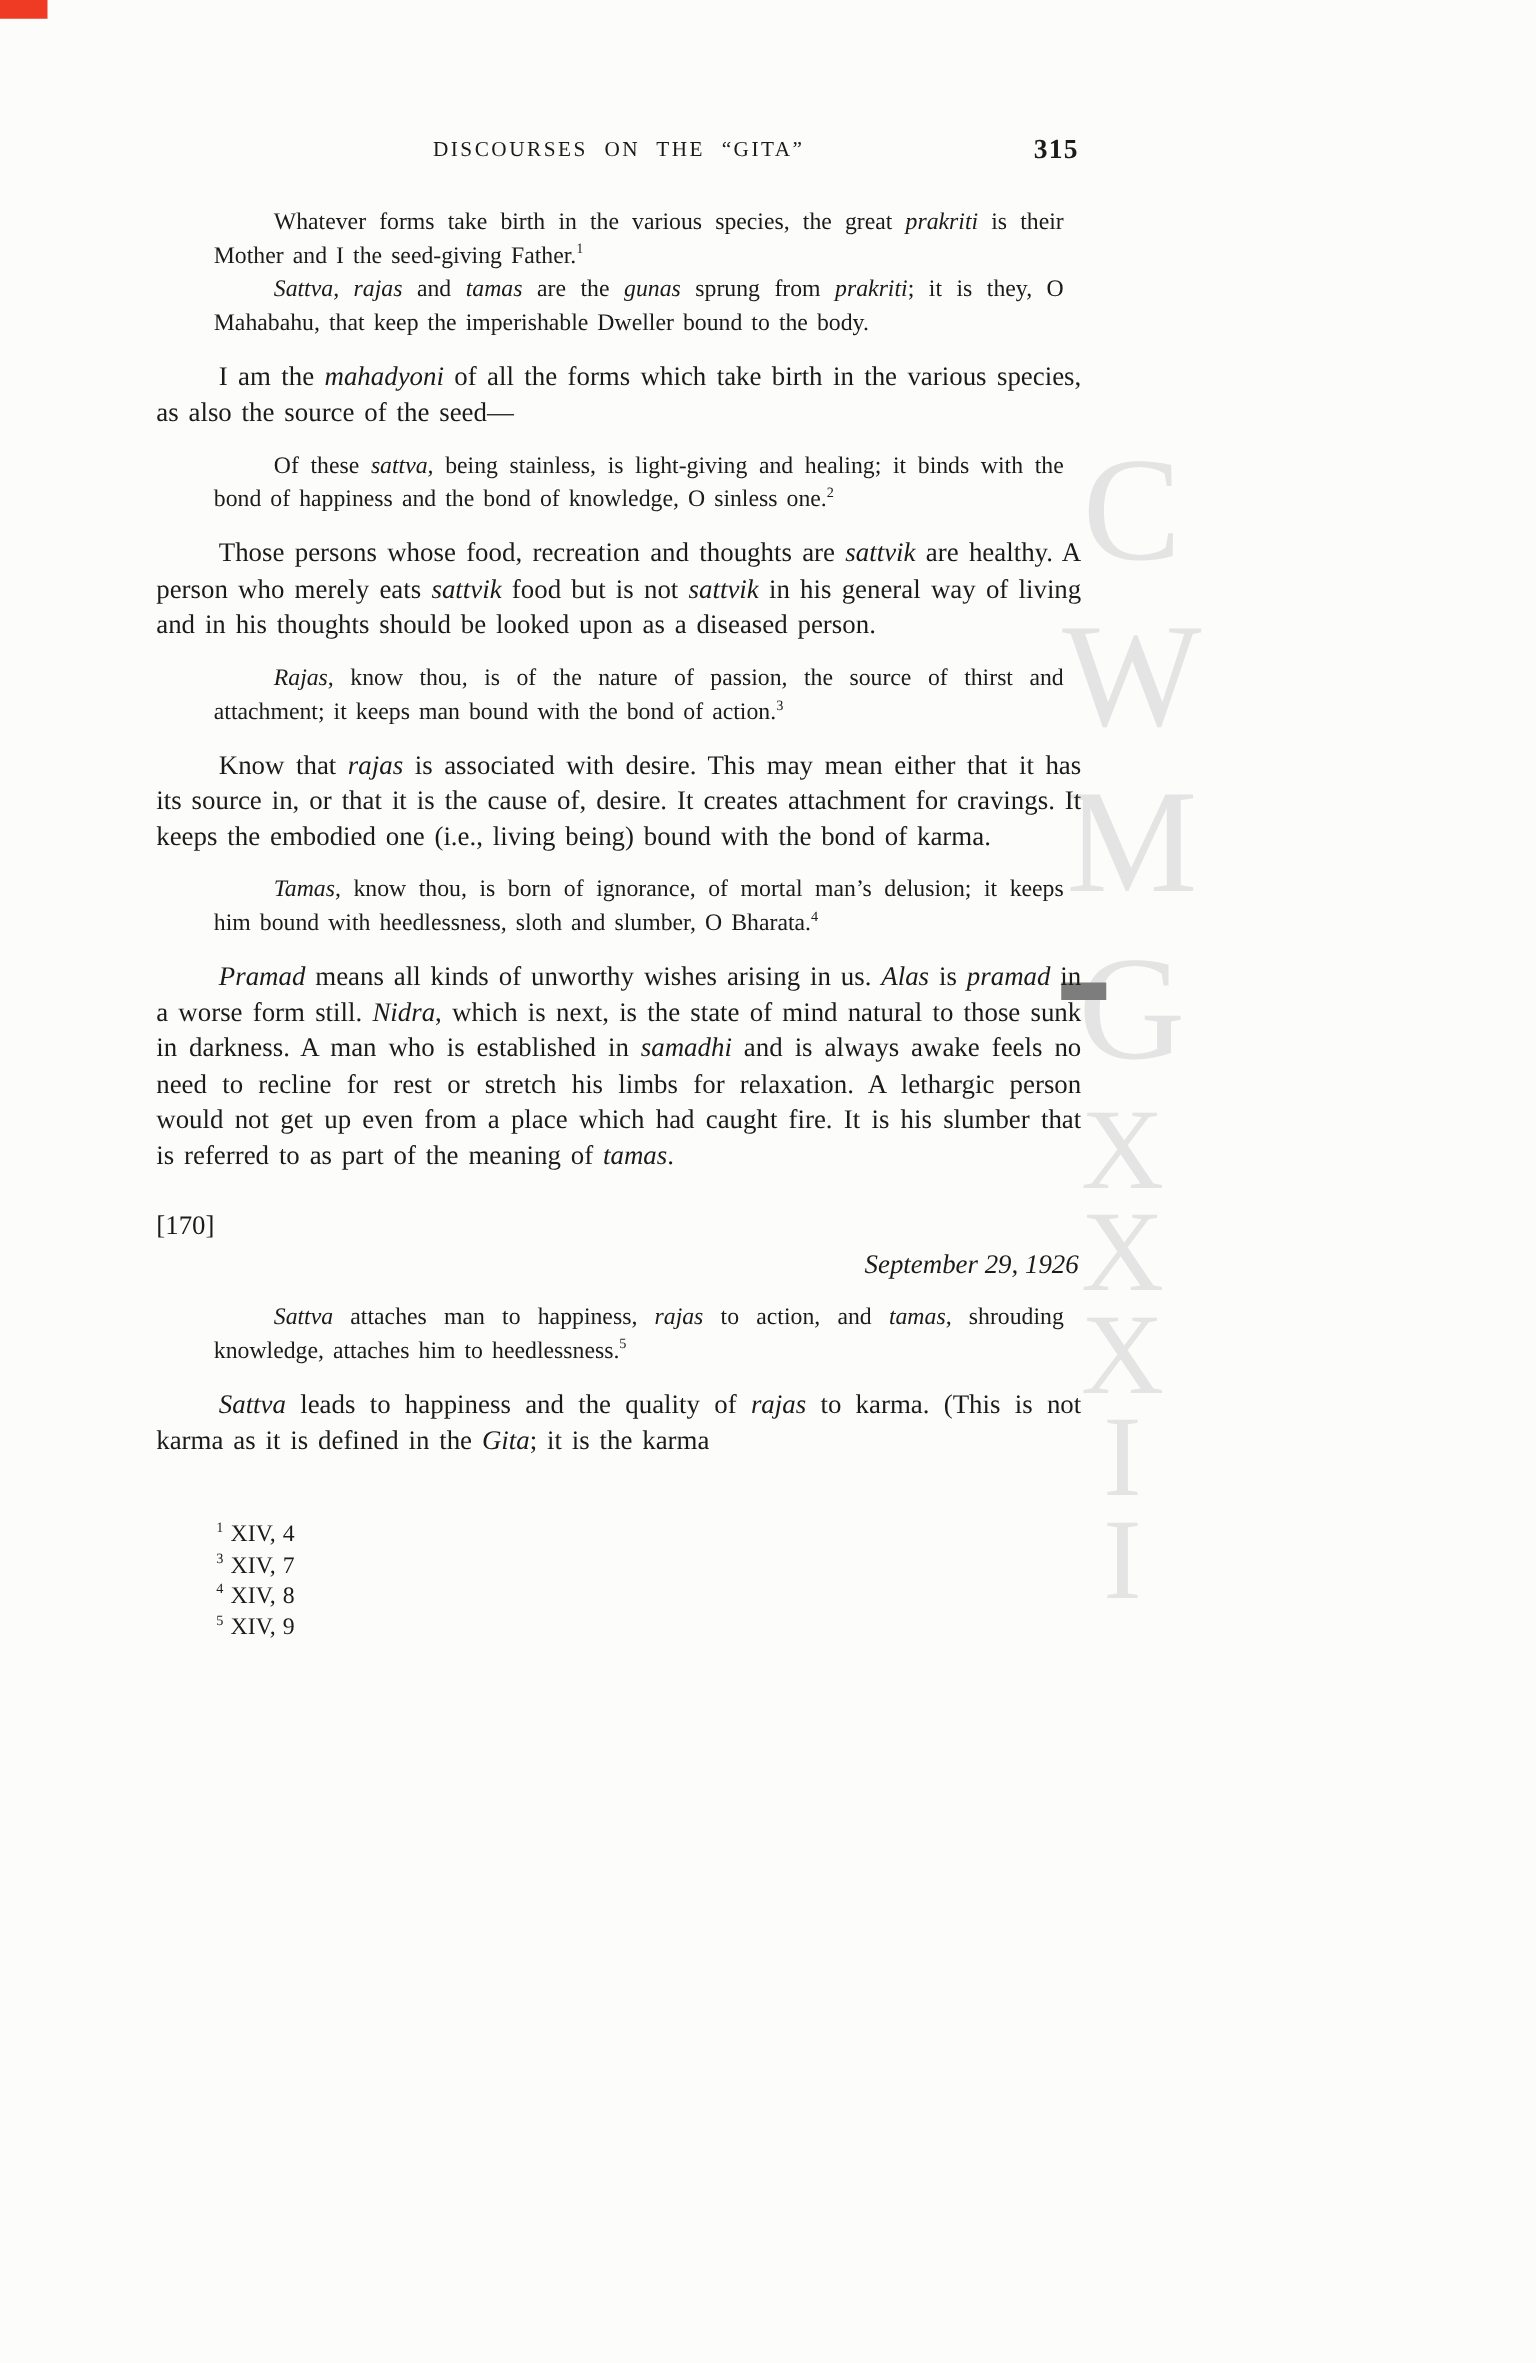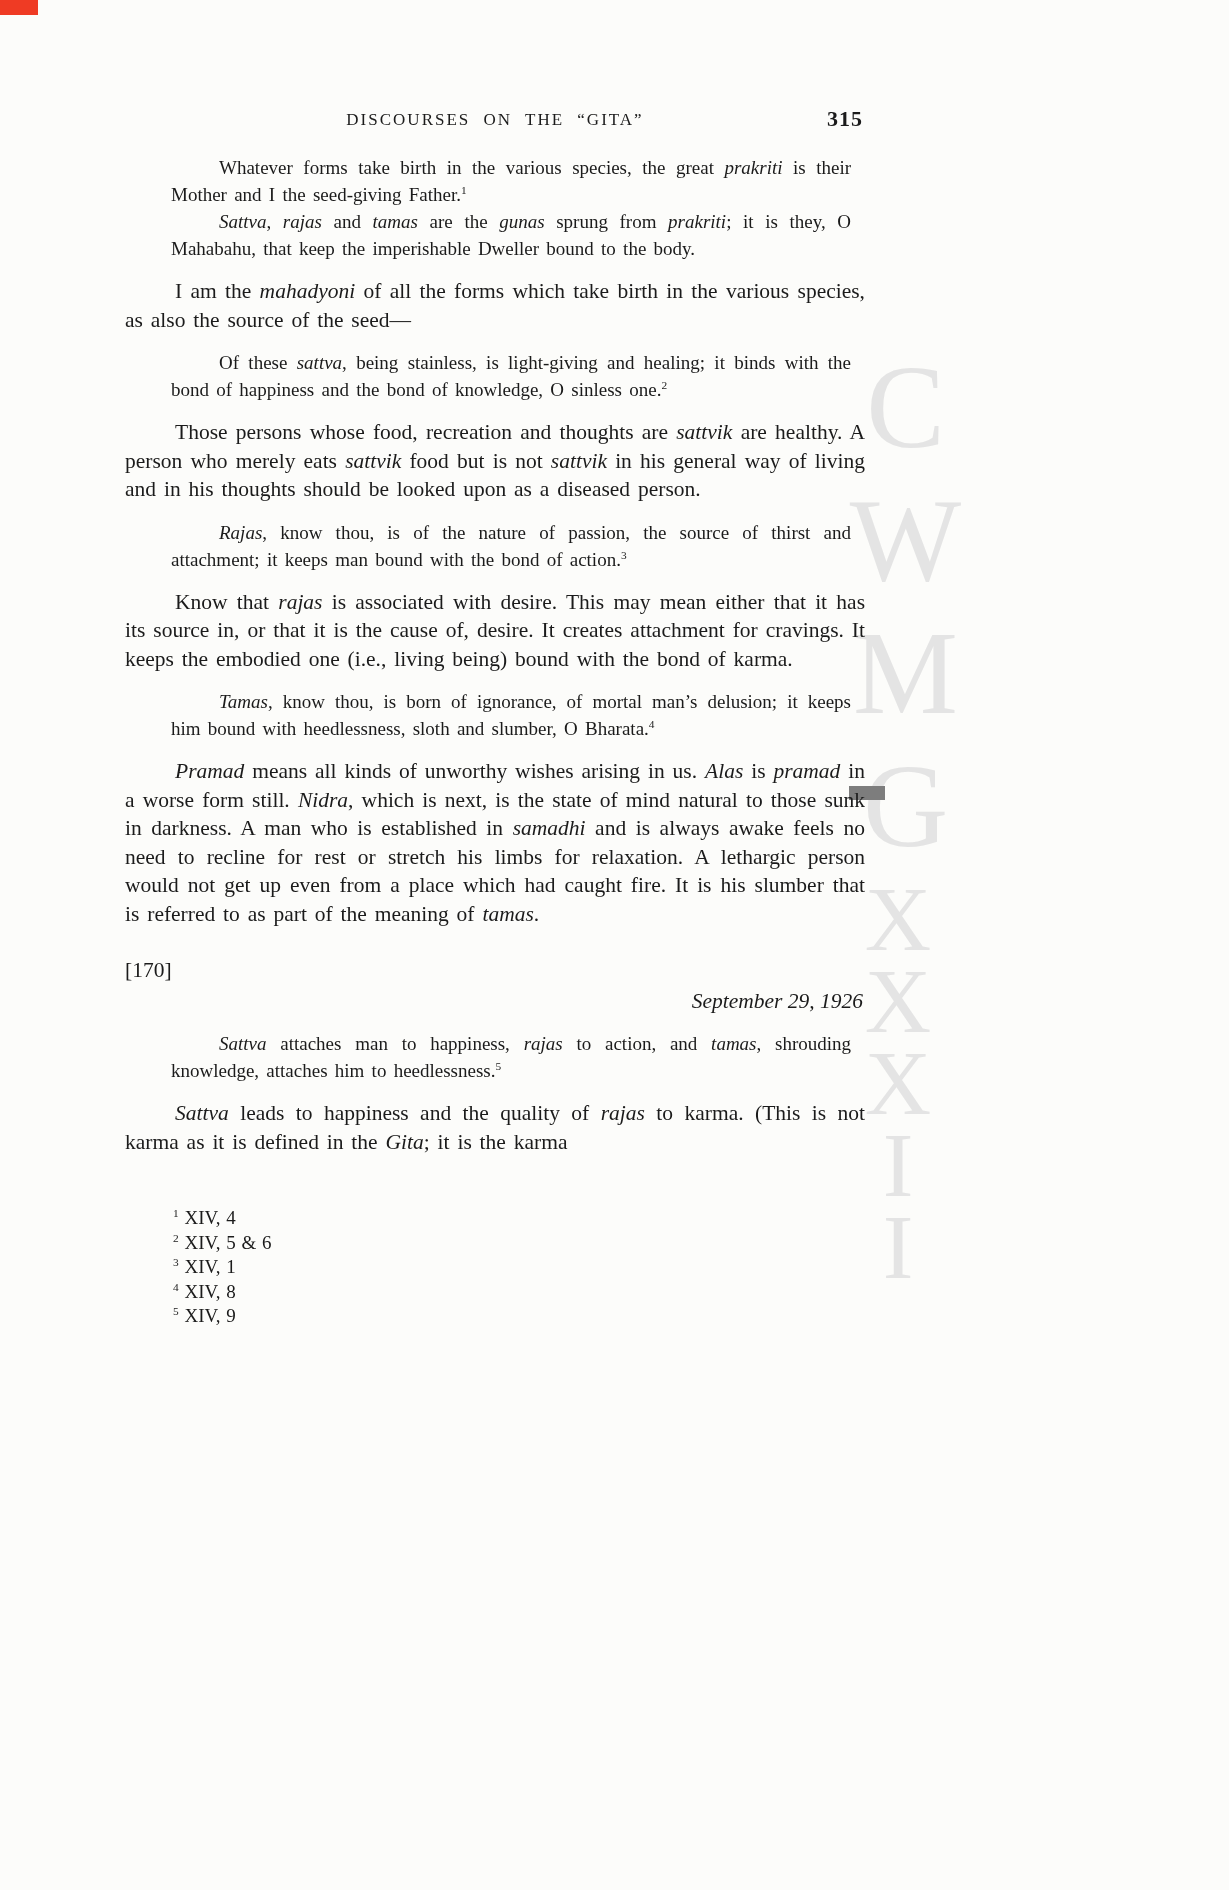--- a/index.html
+++ b/index.html
@@ -25,21 +25,21 @@
     text-orientation:upright;
     color:var(--watermark);
     line-height:1;
     font-family:"Liberation Serif","DejaVu Serif",serif;
     user-select:none;
   }
   .wm-top{left:846px;top:342px;font-size:118px;letter-spacing:2px;}
   .wm-bottom{left:852px;top:868px;font-size:92px;letter-spacing:-20px;}
   .watermark-dash{position:absolute;left:849px;top:786px;width:36px;height:14px;background:var(--watermark-dash);}
   .content{position:absolute;left:125px;top:106px;width:740px;}
-  .header{position:relative;height:32px;margin-bottom:16px;}
+  .header{position:relative;height:32px;margin-bottom:26px;}
   .header-title{
     text-align:center;font-size:17px;letter-spacing:2px;word-spacing:7px;
     padding-top:4px;
   }
   .header-num{position:absolute;right:2px;top:0;font-size:22px;letter-spacing:1px;font-weight:bold;}
   .block{text-align:justify;color:var(--text);}
   .block .it{font-style:italic;}
   .block sup{font-size:0.6em;vertical-align:super;line-height:0;}
   .block-para{
     font-size:21.5px;line-height:28.5px;margin:15px 0;
@@ -82,21 +82,20 @@
         <div class="block block-para"><span>Those persons whose food, recreation and thoughts are </span><span class="it">sattvik</span><span> are healthy. A person who merely eats </span><span class="it">sattvik</span><span> food but is not </span><span class="it">sattvik</span><span> in his general way of living and in his thoughts should be looked upon as a diseased person.</span></div>
         <div class="block block-quote"><span class="it">Rajas</span><span>, know thou, is of the nature of passion, the source of thirst and attachment; it keeps man bound with the bond of action.</span><sup>3</sup></div>
         <div class="block block-para"><span>Know that </span><span class="it">rajas</span><span> is associated with desire. This may mean either that it has its source in, or that it is the cause of, desire. It creates attachment for cravings. It keeps the embodied one (i.e., living being) bound with the bond of karma.</span></div>
         <div class="block block-quote"><span class="it">Tamas</span><span>, know thou, is born of ignorance, of mortal man’s delusion; it keeps him bound with heedlessness, sloth and slumber, O Bharata.</span><sup>4</sup></div>
         <div class="block block-para"><span class="it">Pramad</span><span> means all kinds of unworthy wishes arising in us. </span><span class="it">Alas</span><span> is </span><span class="it">pramad</span><span> in a worse form still. </span><span class="it">Nidra</span><span>, which is next, is the state of mind natural to those sunk in darkness. A man who is established in </span><span class="it">samadhi</span><span> and is always awake feels no need to recline for rest or stretch his limbs for relaxation. A lethargic person would not get up even from a place which had caught fire. It is his slumber that is referred to as part of the meaning of </span><span class="it">tamas</span><span>.</span></div>
         <div class="block block-center"><span>[170]</span></div>
         <div class="block block-dateline"><span class="it">September 29, 1926</span></div>
         <div class="block block-quote"><span class="it">Sattva</span><span> attaches man to happiness, </span><span class="it">rajas</span><span> to action, and </span><span class="it">tamas</span><span>, shrouding knowledge, attaches him to heedlessness.</span><sup>5</sup></div>
         <div class="block block-para"><span class="it">Sattva</span><span> leads to happiness and the quality of </span><span class="it">rajas</span><span> to karma. (This is not karma as it is defined in the </span><span class="it">Gita</span><span>; it is the karma</span></div>
         <div class="block block-footnote"><sup>1</sup><span> XIV, 4</span></div>
-        <div class="block block-footnote"><sup>2</sup><span> XIV, 5 &amp; 6</span></div>
-        <div class="block block-footnote"><sup>3</sup><span> XIV, 1</span></div>
+        <div class="block block-footnote"><sup>3</sup><span> XIV, 7</span></div>
         <div class="block block-footnote"><sup>4</sup><span> XIV, 8</span></div>
         <div class="block block-footnote"><sup>5</sup><span> XIV, 9</span></div>
       </div>
 
   </div>
 
 </div>
 
 </body></html>

